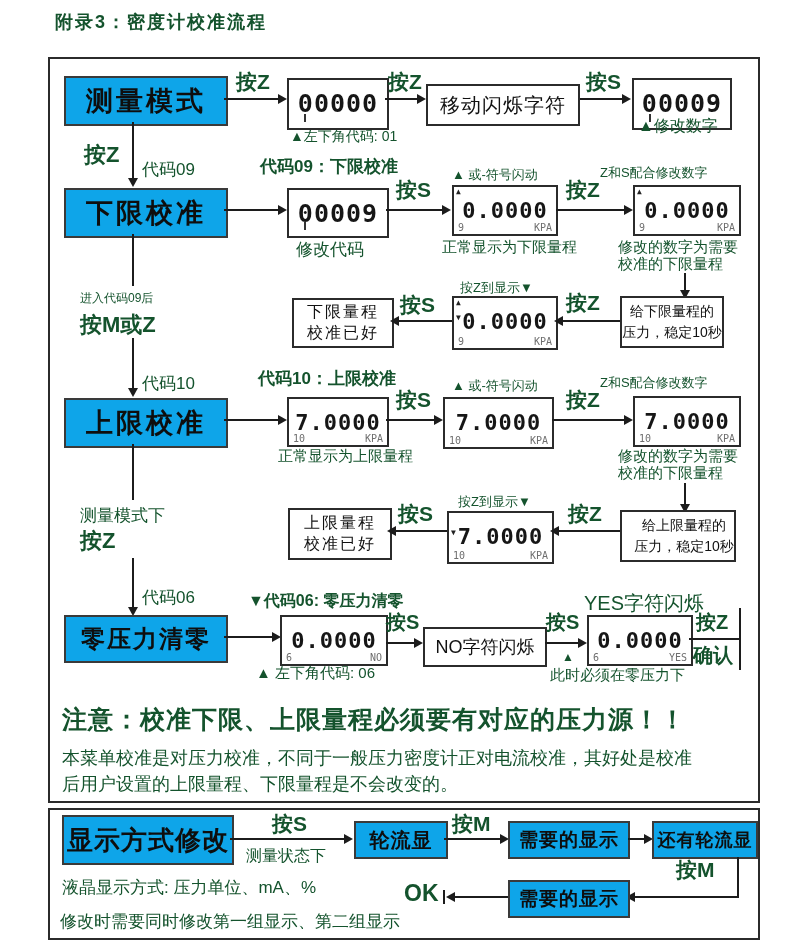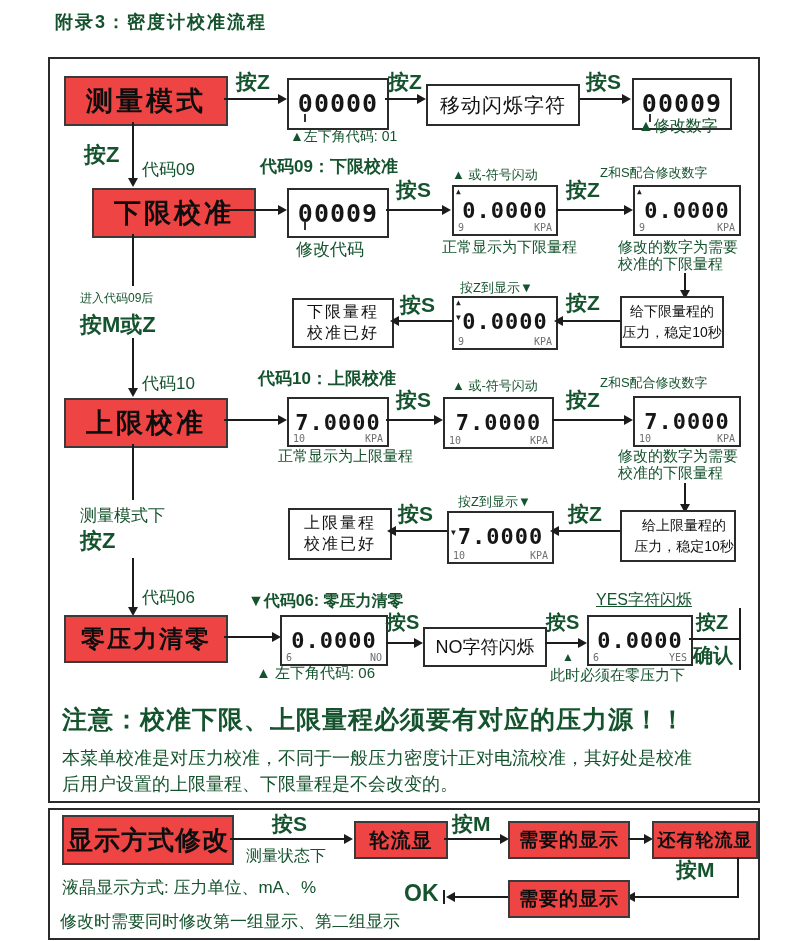--- a/index.html
+++ b/index.html
@@ -1,19 +1,19 @@
 <!DOCTYPE html>
 <html><head>
 <meta charset="utf-8">
 <style>
   html,body{margin:0;padding:0;background:#fff;}
   #canvas{position:relative;width:800px;height:941px;background:#ffffff;
     font-family:"Liberation Sans",sans-serif;color:#141414;overflow:hidden;}
   .frame{position:absolute;border:2px solid #2b2b2b;background:#fff;}
-  .gray{position:absolute;background:#ef4444;border:2px solid #3a3a3a;
+  .gray{position:absolute;background:#0ea5e9;border:2px solid #3a3a3a;
     display:flex;align-items:center;justify-content:center;
     font-weight:bold;letter-spacing:3px;color:#0e0e0e;}
   .wbox{position:absolute;background:#fff;border:2px solid #2b2b2b;
     display:flex;flex-direction:column;align-items:center;justify-content:center;
     text-align:center;color:#111;}
   .lcd{position:absolute;background:#fff;border:2px solid #2b2b2b;
     font-family:"DejaVu Sans Mono",monospace;color:#161616;}
   .lcd .digits{position:absolute;left:0;right:0;top:11px;text-align:center;
     font-weight:bold;font-size:22px;letter-spacing:1px;}
   .lcd .digits.d5{font-size:25px;top:9px;}
@@ -71,21 +71,21 @@
   </div>
   <div class="lbl" style="left:638px;top:116px;font-size:16px;">▲修改数字</div>
 
   <div class="vl" style="left:132px;top:122px;height:56px;"></div>
   <div class="tr d" style="left:128px;top:178px;"></div>
   <div class="lbl b" style="left:84px;top:140px;font-size:22px;">按Z</div>
   <div class="lbl" style="left:142px;top:158px;font-size:17px;">代码09</div>
 
   <div class="lbl b" style="left:260px;top:155px;font-size:17px;">代码09：下限校准</div>
 
-  <div class="gray" style="left:64px;top:188px;width:160px;height:46px;font-size:27px;margin-left:28px;">下限校准</div>
+  <div class="gray" style="left:64px;top:188px;width:160px;height:46px;font-size:27px;">下限校准</div>
 
   <div class="hl" style="left:224px;top:209px;width:54px;"></div>
   <div class="tr r" style="left:278px;top:205px;"></div>
 
   <div class="lcd" style="left:287px;top:188px;width:98px;height:46px;">
     <span class="digits d5">00009</span>
     <span class="tick"></span>
   </div>
   <div class="lbl" style="left:296px;top:238px;font-size:17px;">修改代码</div>
 
@@ -244,21 +244,21 @@
   <div class="lbl b" style="left:386px;top:609px;font-size:20px;">按S</div>
   <div class="hl" style="left:386px;top:642px;width:28px;"></div>
   <div class="tr r" style="left:414px;top:638px;"></div>
 
   <div class="wbox" style="left:423px;top:627px;width:120px;height:36px;font-size:18px;">NO字符闪烁</div>
 
   <div class="lbl b" style="left:546px;top:609px;font-size:20px;">按S</div>
   <div class="hl" style="left:545px;top:642px;width:33px;"></div>
   <div class="tr r" style="left:578px;top:638px;"></div>
 
-  <div class="lbl" style="left:596px;top:590px;font-size:16px;text-decoration:underline;">YES字符闪烁</div>
+  <div class="lbl" style="left:584px;top:590px;font-size:20px;">YES字符闪烁</div>
   <div class="lcd" style="left:587px;top:615px;width:102px;height:47px;">
     <span class="digits">0.0000</span>
     <span class="code">6</span>
     <span class="unit">YES</span>
   </div>
   <div class="lbl" style="left:562px;top:650px;font-size:12px;">▲</div>
   <div class="lbl" style="left:550px;top:666px;font-size:15px;">此时必须在零压力下</div>
 
   <div class="lbl b" style="left:696px;top:609px;font-size:20px;">按Z</div>
   <div class="hl" style="left:689px;top:638px;width:51px;"></div>

